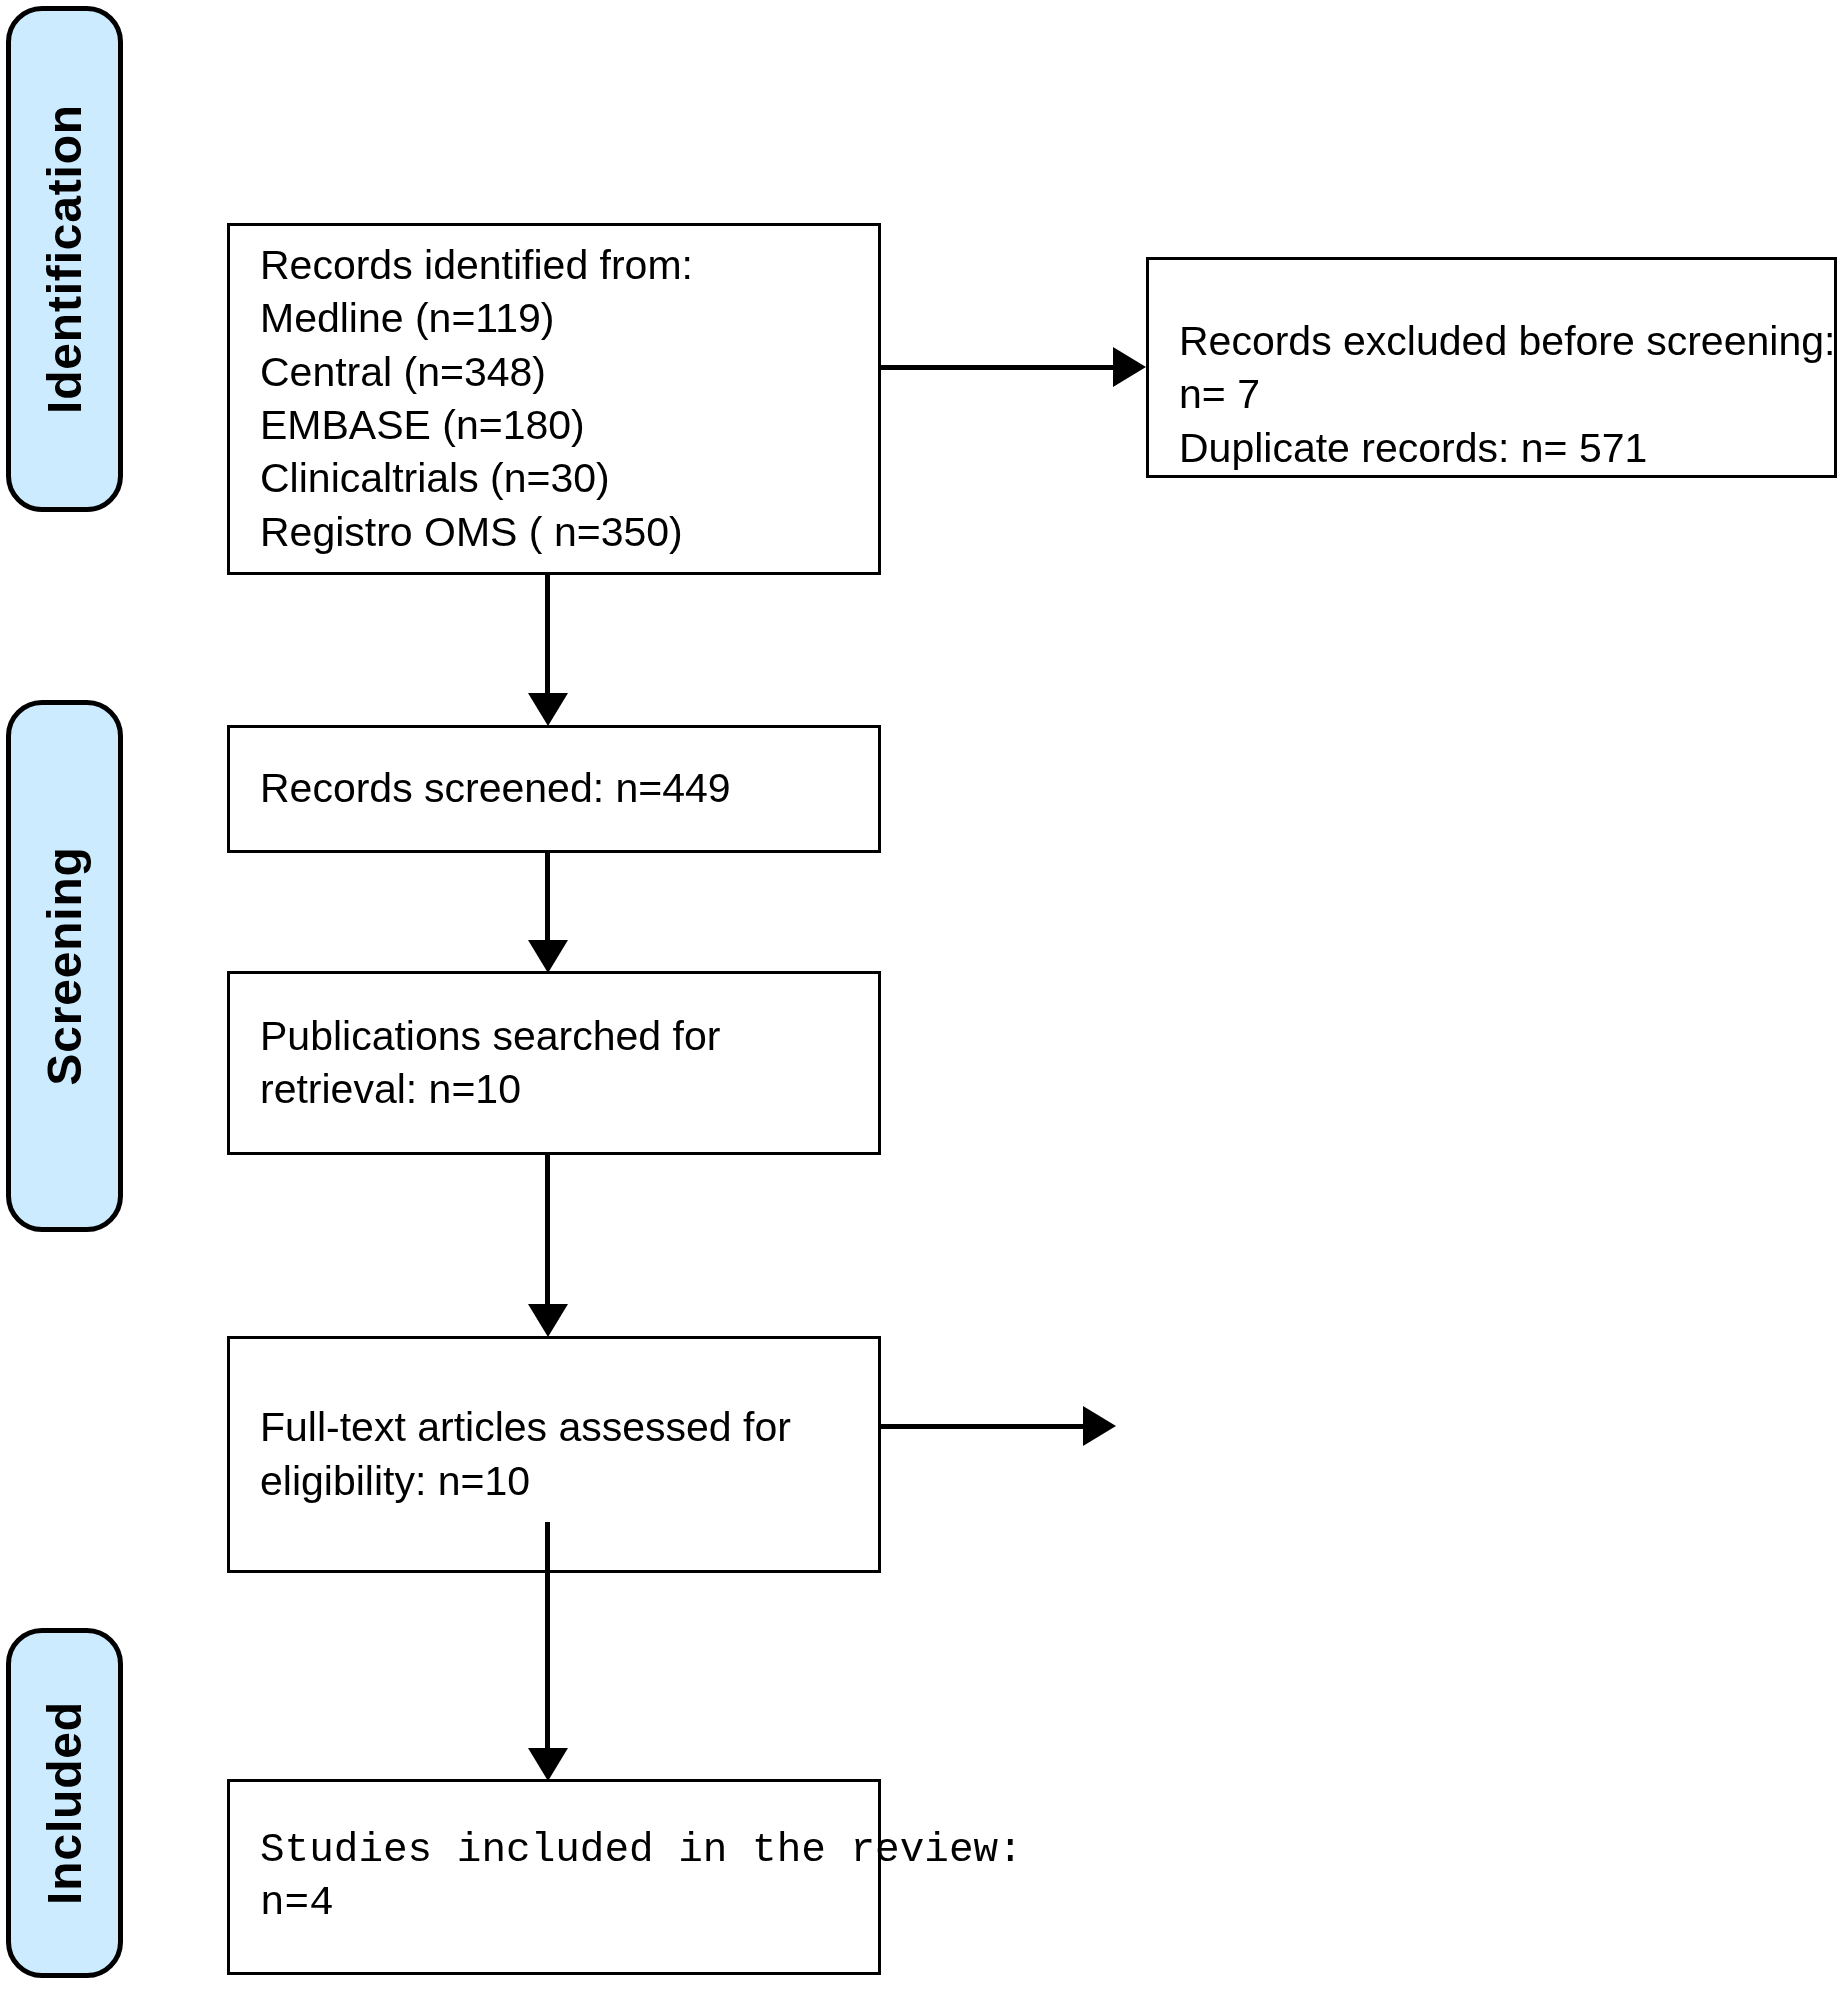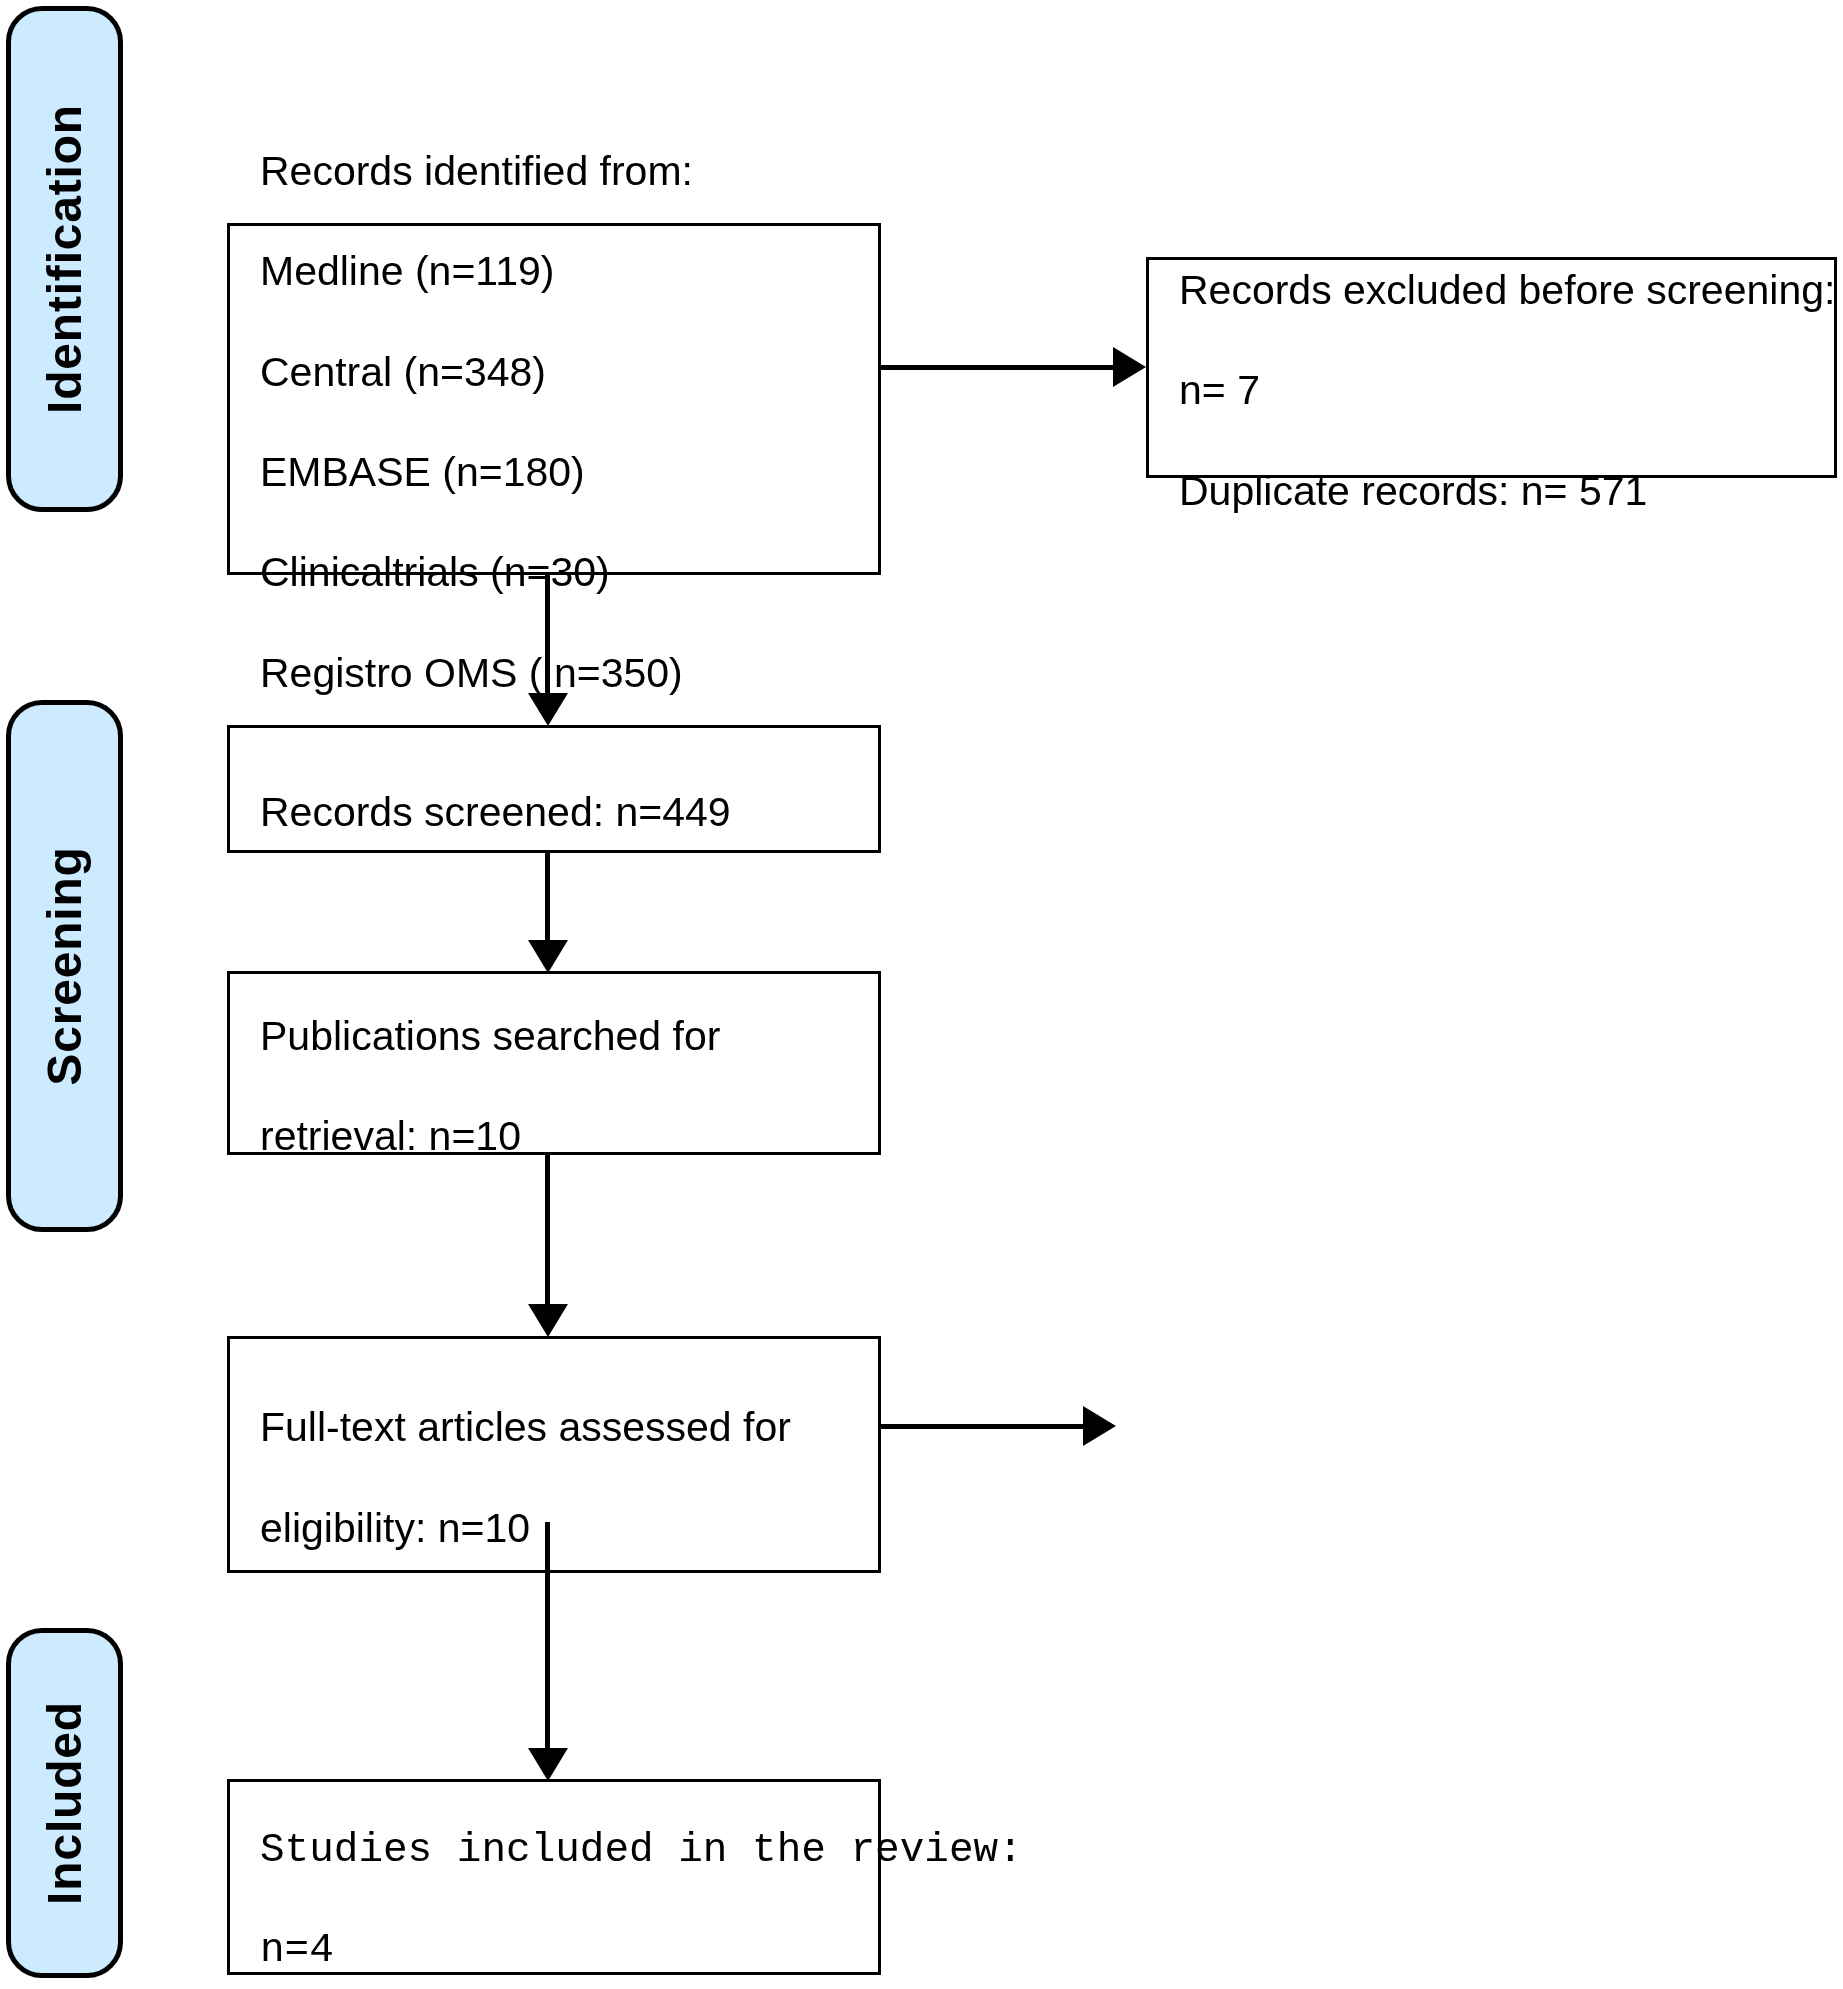--- a/index.html
+++ b/index.html
@@ -51,21 +51,20 @@
     justify-content: center;
   }
   .flow-box .box-lines {
     padding: 0 30px;
     font-size: 41px;
     line-height: 1.30;
     color: #000000;
   }
   .flow-box .box-line {
     white-space: pre;
-    margin-top: 47px;
   }
 
   
   .v-line {
     position: absolute;
     background: #000000;
     width: 5.4px;
   }
   .h-line {
     position: absolute;
@@ -110,21 +109,21 @@
     <div class="box-lines">
       <div class="box-line">Records identified from:</div>
       <div class="box-line">Medline (n=119)</div>
       <div class="box-line">Central (n=348)</div>
       <div class="box-line">EMBASE (n=180)</div>
       <div class="box-line">Clinicaltrials (n=30)</div>
       <div class="box-line">Registro OMS ( n=350)</div>
     </div>
   </div>
 
-  <div class="flow-box" style="left:1146px; top:257px; width:691px; height:221px;">
+  <div class="flow-box" style="left:1146px; top:257px; width:691px; height:221px;justify-content:flex-end;">
     <div class="box-lines">
       <div class="box-line">Records excluded before screening:</div>
       <div class="box-line">n= 7</div>
       <div class="box-line">Duplicate records: n= 571</div>
     </div>
   </div>
 
   <div class="h-line" style="left:881px; top:365px; width:233px;"></div>
   <div class="arrow-right" style="left:1113px; top:347px;"></div>
 

